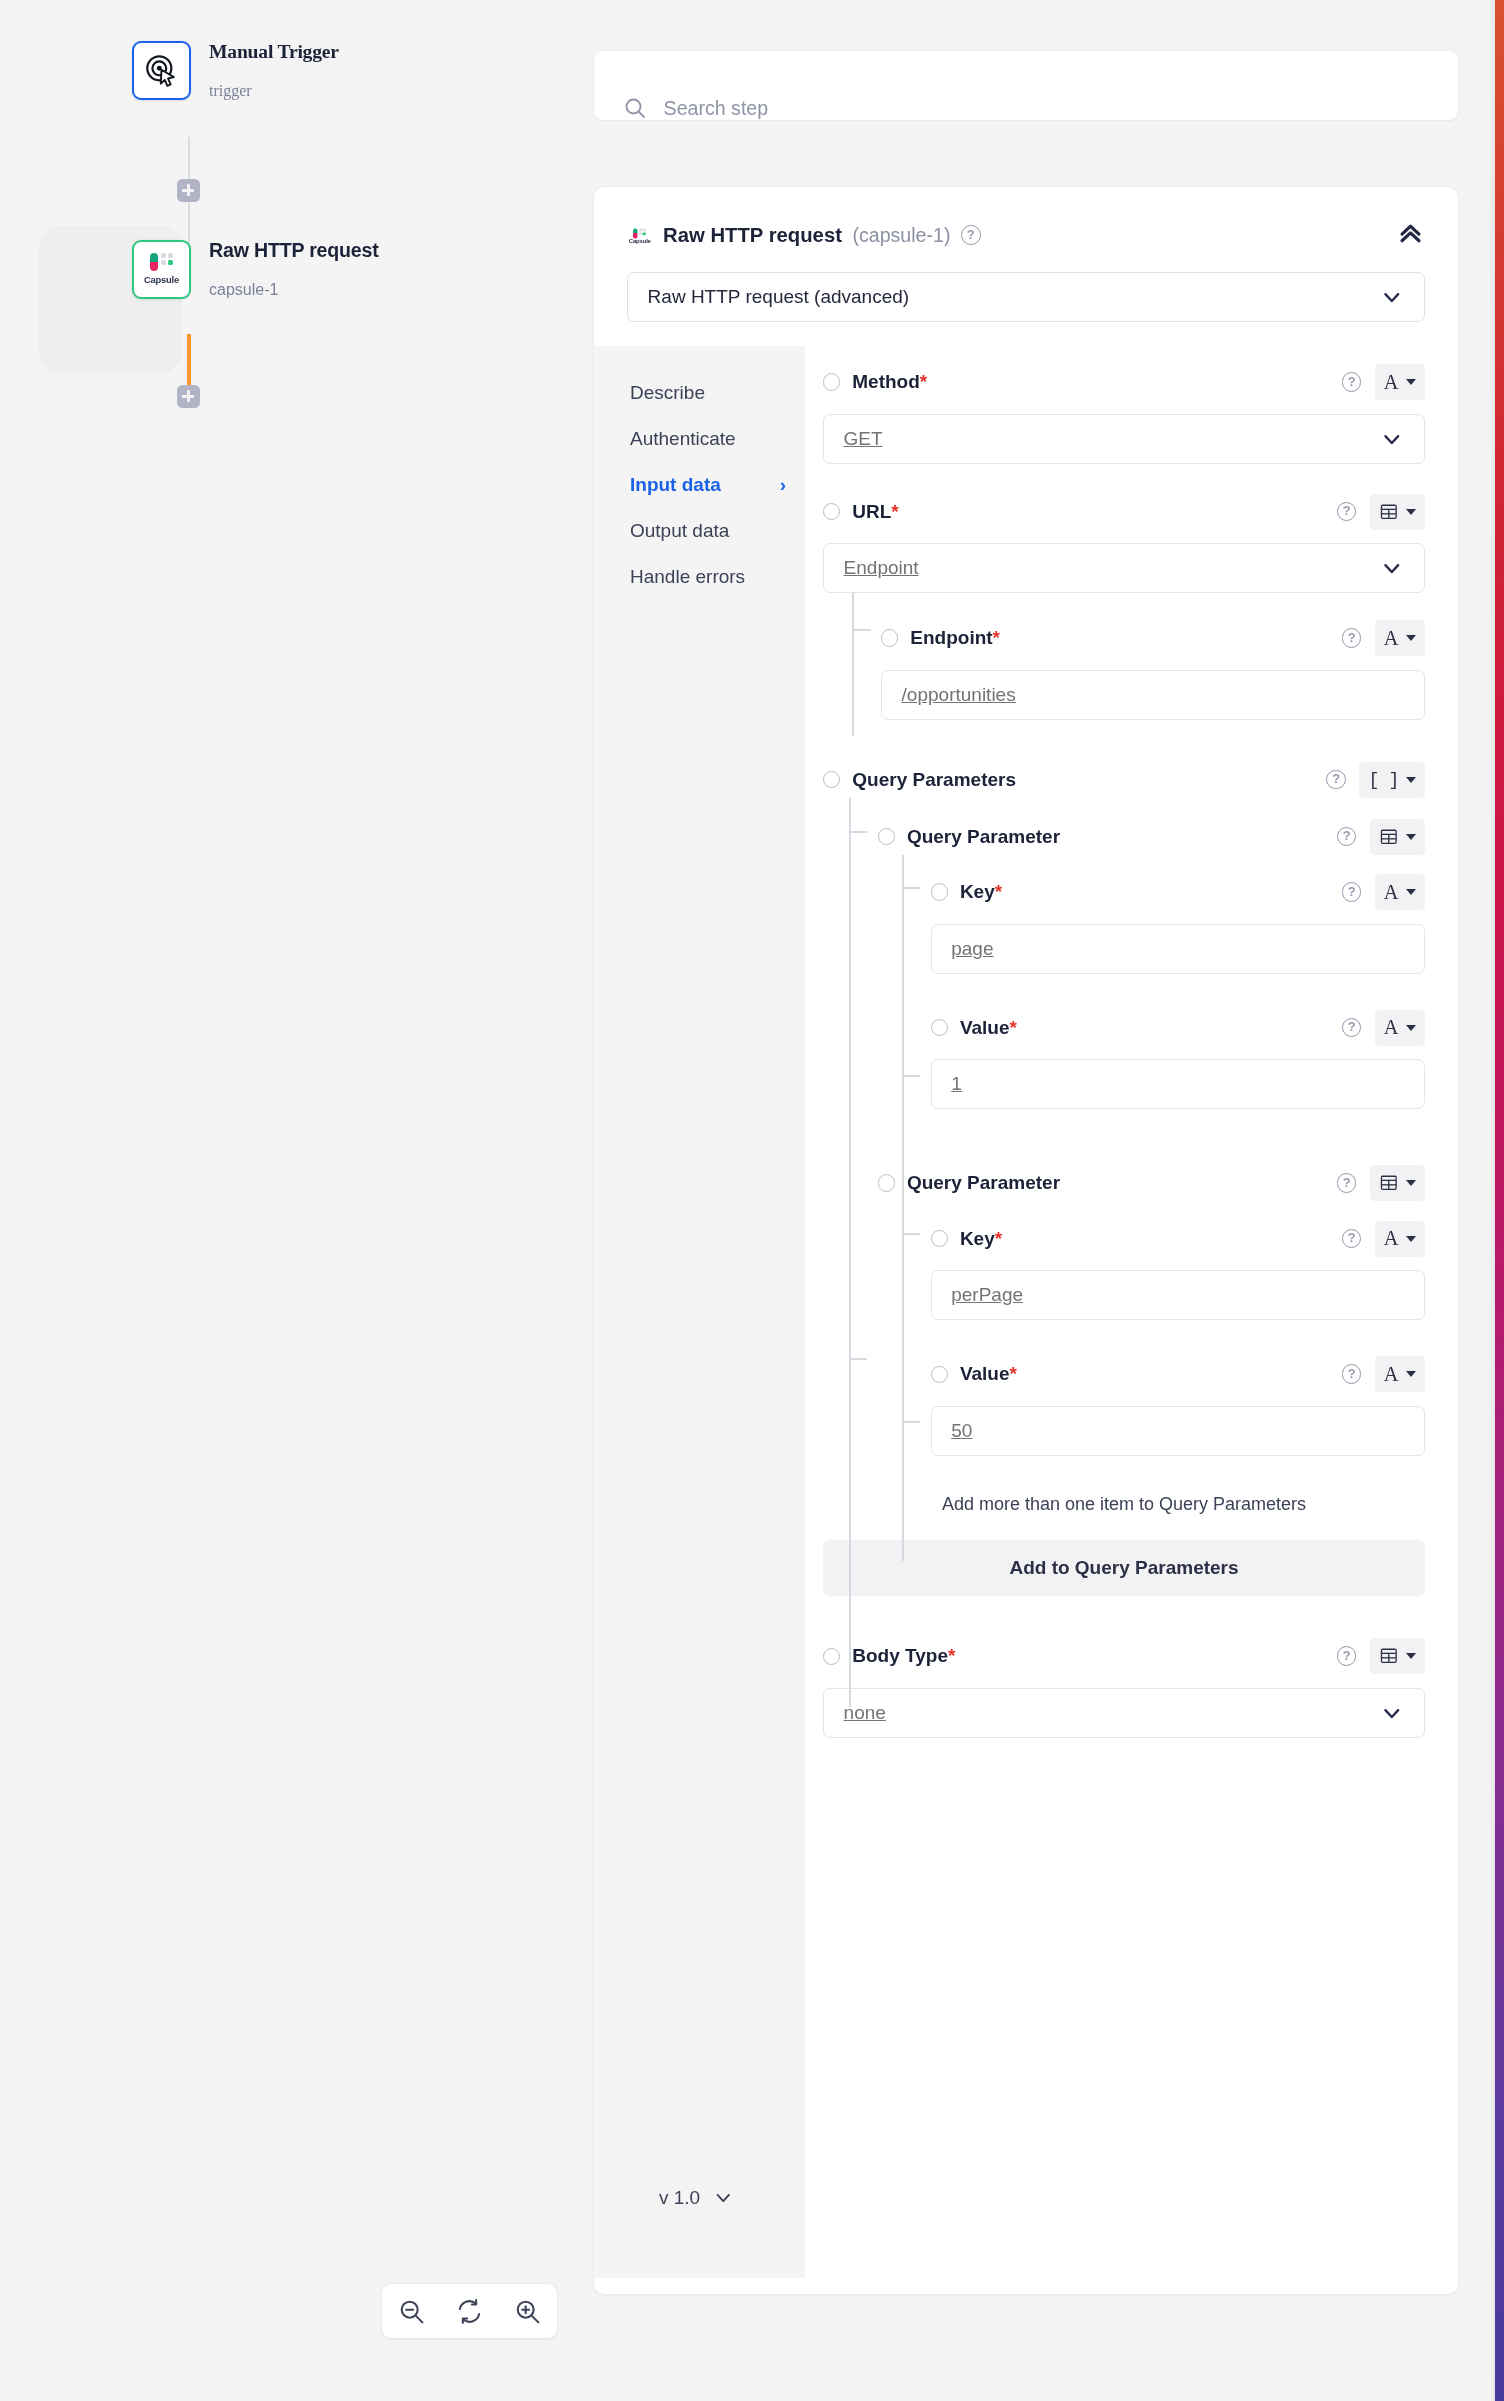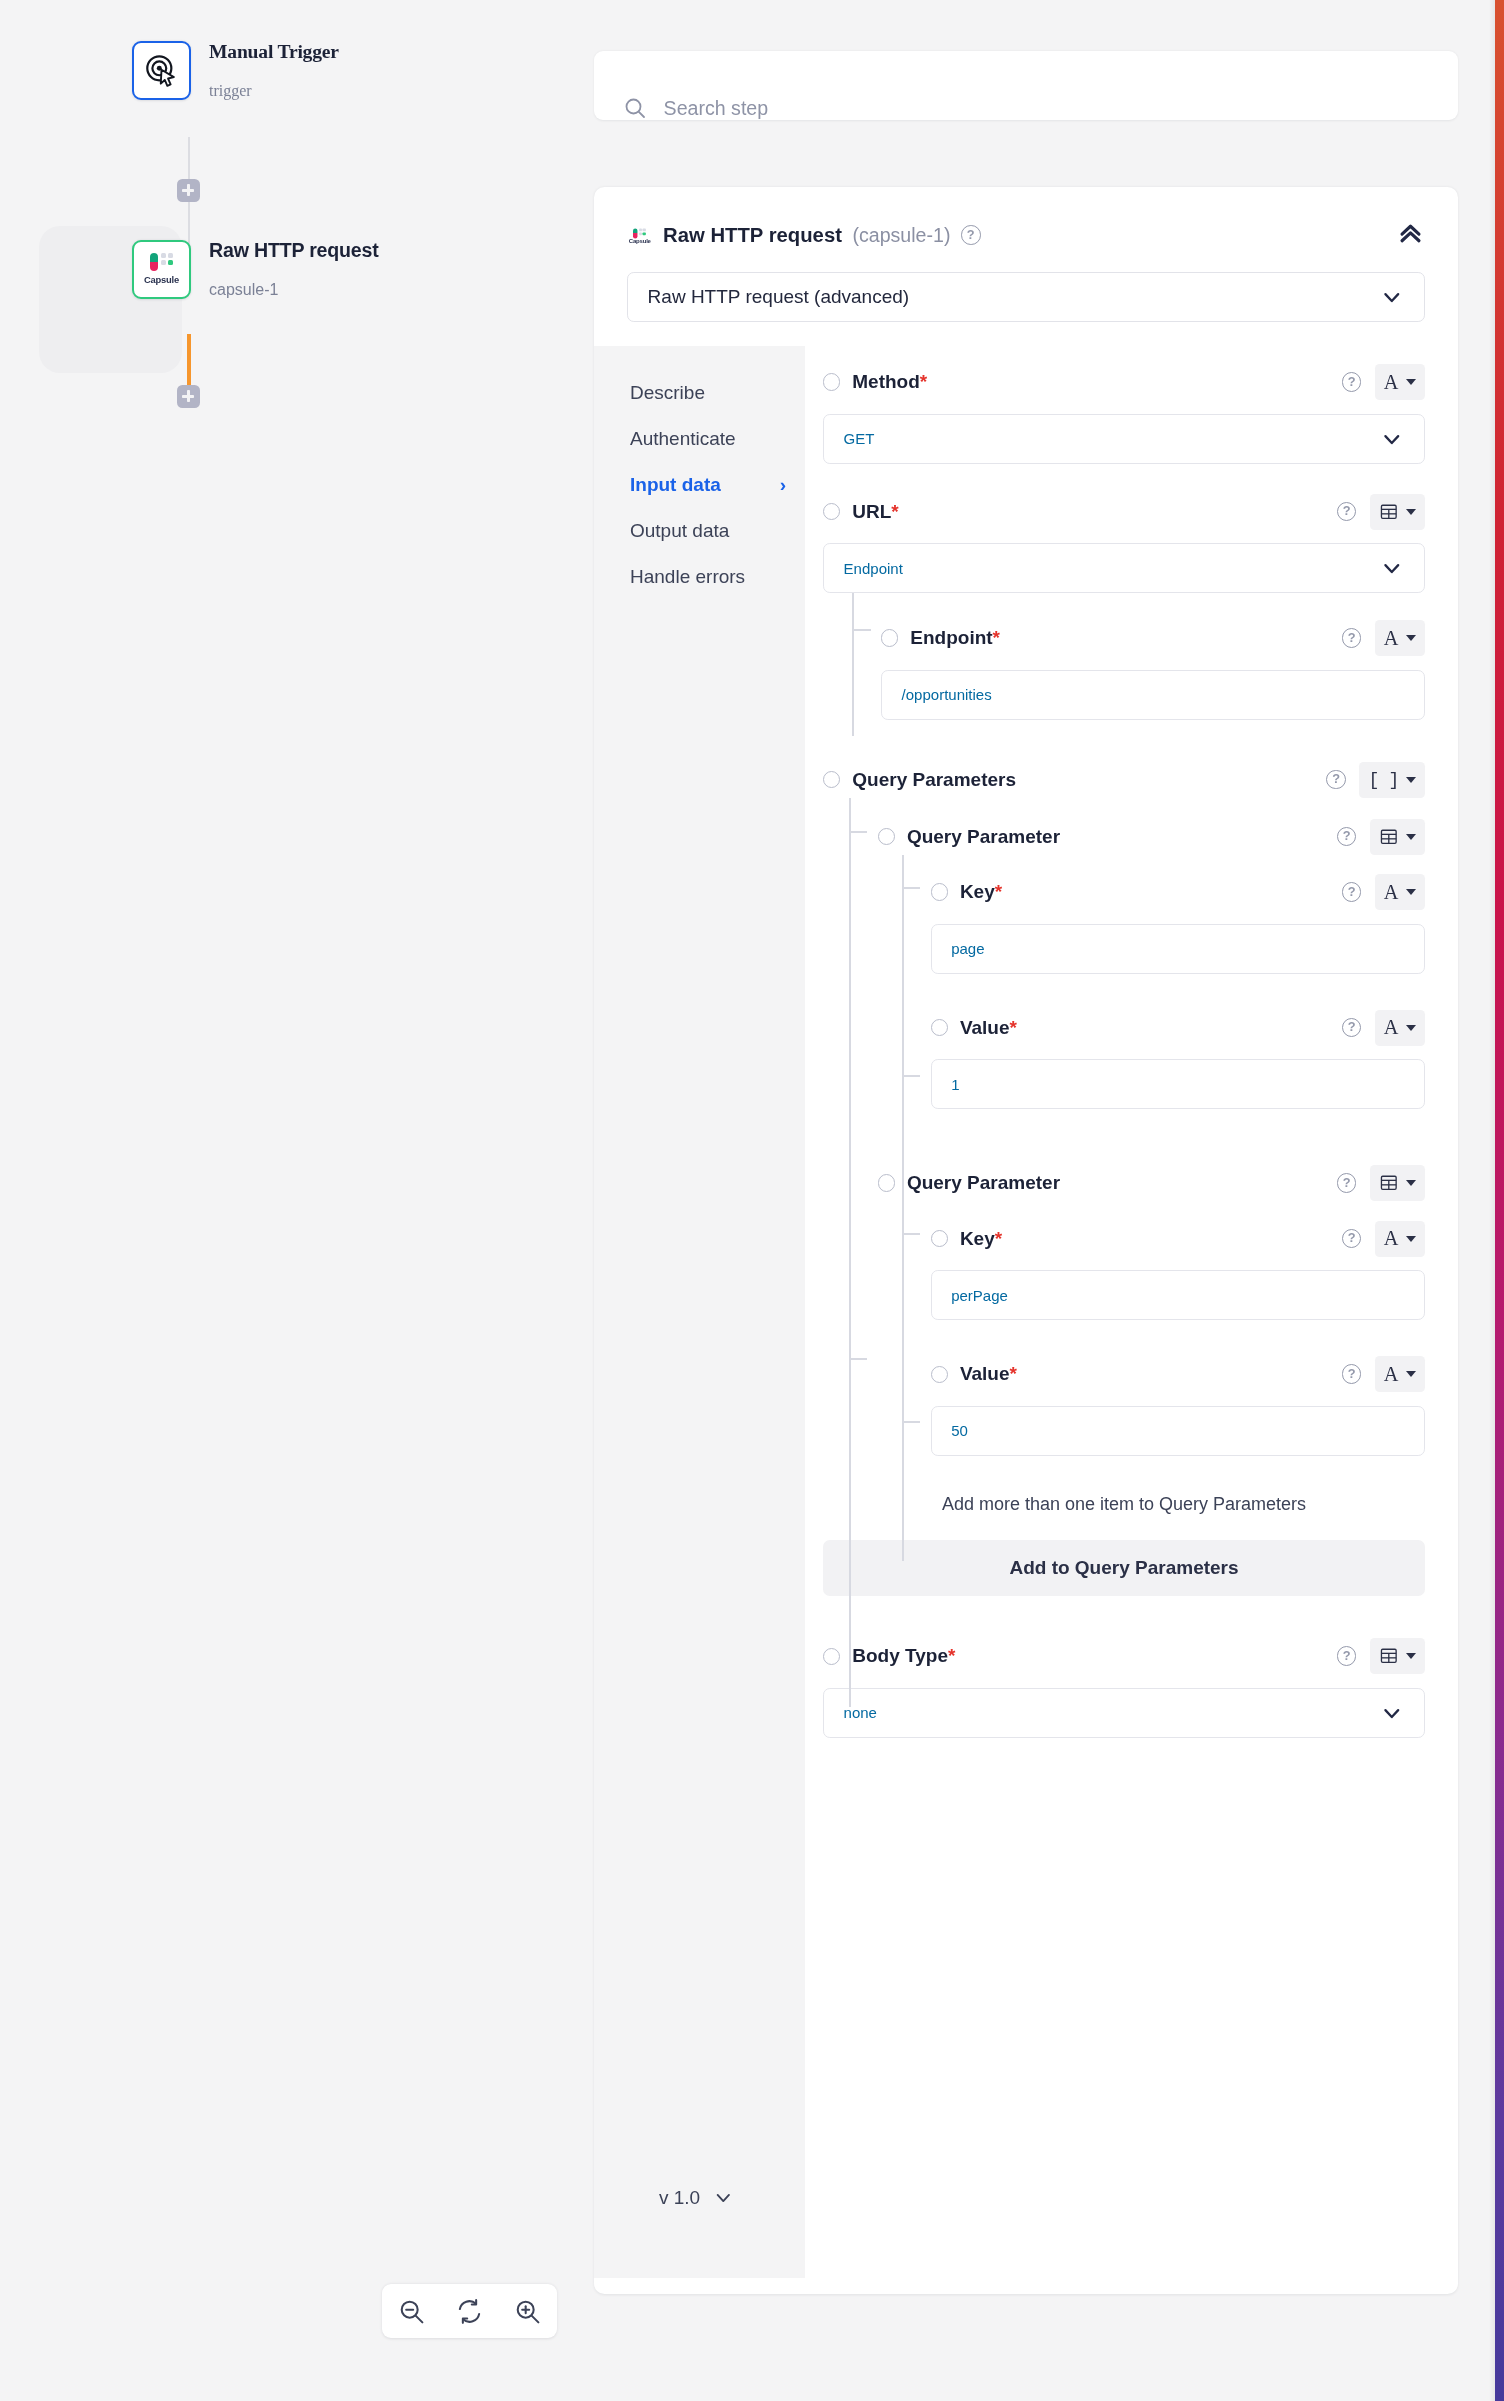--- a/index.html
+++ b/index.html
@@ -145,21 +145,21 @@
   }
   .type-chip .tri { width: 0; height: 0; border-left: 5.3px solid transparent;
     border-right: 5.3px solid transparent; border-top: 6.8px solid #2b3046; }
   .chip-A { font-family: "Liberation Serif", serif; font-size: 20.3px; }
   .chip-br { font-family: "Liberation Mono", monospace; font-size: 18px; letter-spacing: -0.8px; }
 
   .inputbox {
     height: 50px; border: 1.2px solid #e4e5eb; border-radius: 6.8px; background: #fff;
     display: flex; align-items: center; padding: 0 19.6px; margin-top: 13.5px;
   }
-  .inputbox .val { font-size: 15px; color: #0369a1; }
+  .inputbox .val { font-size: 19px; color: #737373; text-decoration: underline; }
   .inputbox .chev { margin-left: auto; }
 
   
   .tree { position: relative; }
   .tree-vline { position: absolute; width: 2.3px; background: #d7d9e1; left: 0; }
   .tree-tick  { position: absolute; height: 2.3px; width: 16.6px; background: #d7d9e1; }
 
   .indent1 { margin-left: 29px; position: relative; }
 
   .helper-text {

